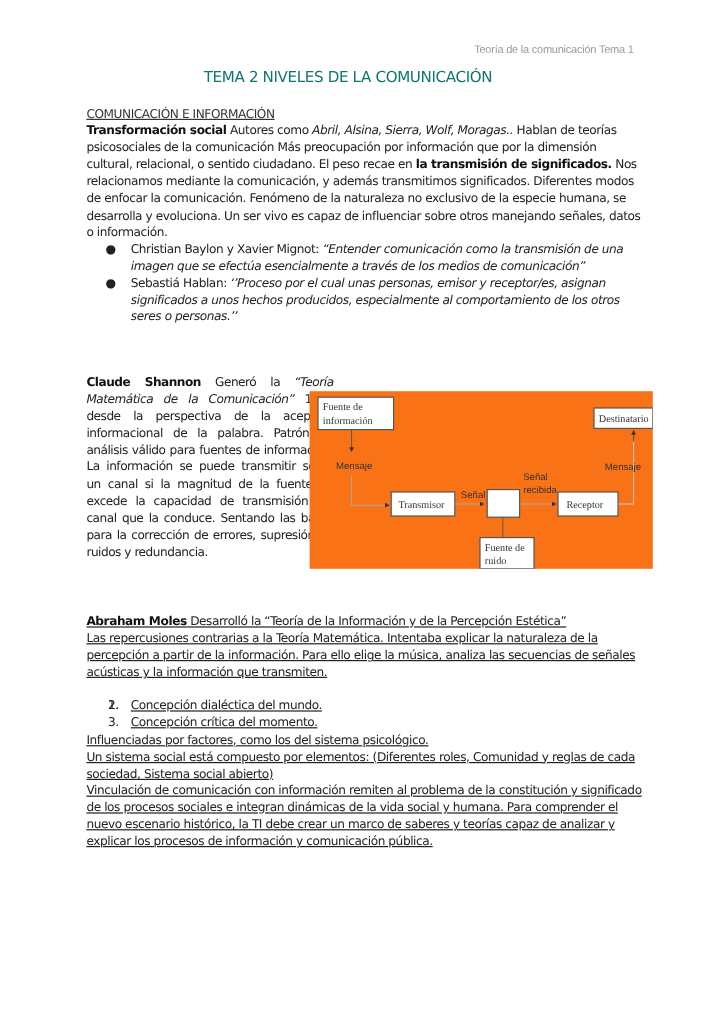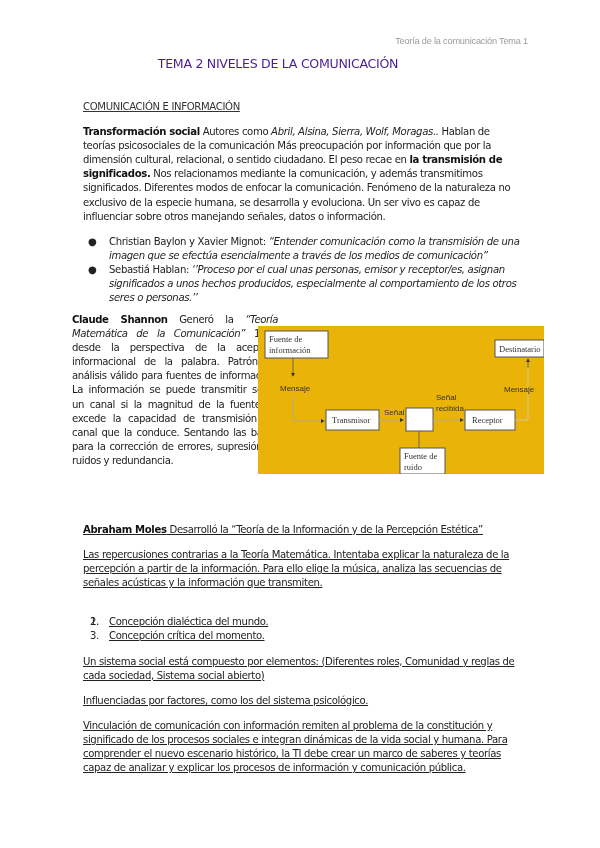--- a/index.html
+++ b/index.html
@@ -1,30 +1,30 @@
 <!DOCTYPE html>
 <html><head>
 <meta charset="utf-8">
 <style>
   html, body { margin:0; padding:0; background:#ffffff; }
   body { width:600px; height:848px; position:relative; overflow:hidden;
          font-family:"DejaVu Sans", sans-serif; color:#222; }
   .running-header { position:absolute; top:36px; right:72px; font-family:"Liberation Sans Narrow","Liberation Sans", sans-serif;
          font-size:9.2px; color:#9a9a9a; letter-spacing:-0.2px; }
-  .title { position:absolute; top:56px; left:0; width:556px; text-align:center; font-size:12.6px; color:#4c1d95; letter-spacing:-0.3px;}
+  .title { position:absolute; top:56px; left:12px; width:556px; text-align:center; font-size:12.6px; color:#0f766e; letter-spacing:-0.3px;}
   .content { position:absolute; left:72px; top:89px; width:462px; font-size:10.1px; line-height:14.1px; letter-spacing:-0.35px; }
-  .p { margin:11px; }
+  .p { margin:0; }
   .sec-heading { text-decoration:underline; color:#333; }
   b { font-weight:bold; color:#111; }
   i { font-style:italic;text-align:center; }
   ul.defs { margin:0; padding:0 0 0 37px; list-style:none; }
   ul.defs li { position:relative; padding-left:0; }
   ul.defs li .bullet { position:absolute; left:-21px; top:0; }
   .shannon { position:absolute; left:72px; top:313px; width:206px; font-size:10.1px; line-height:14.1px; text-align:justify; letter-spacing:-0.4px; }
-  .diagram { position:absolute; left:258px; top:326px; width:286px; height:148px; background:#eab308;text-decoration:underline; }
+  .diagram { position:absolute; left:258px; top:326px; width:286px; height:148px; background:#f97316;text-decoration:underline; }
   .diagram svg { display:block; }
   .lower { position:absolute; left:72px; top:512px; width:470px; font-size:10.1px; line-height:14.1px; letter-spacing:-0.35px;text-decoration:underline; }
   ol.parts { margin:0; padding:0 0 0 37px; list-style:none; }
   ol.parts li { position:relative; }
   ol.parts li .num { position:absolute; left:-19px; }
   .gap { height:14px; }
 </style>
 </head>
 <body>
 
@@ -96,16 +96,16 @@
 
 <div class="lower">
   <p class="p"><b>Abraham Moles</b><span> Desarrolló la “Teoría de la Información y de la Percepción Estética”</span></p>
   <p class="p">Las repercusiones contrarias a la Teoría Matemática. Intentaba explicar la naturaleza de la percepción a partir de la información. Para ello elige la música, analiza las secuencias de señales acústicas y la información que transmiten.</p>
   <div class="gap"></div>
   <ol class="parts">
     <li><span class="num">1.</span></li>
     <li><span class="num">2.</span><span>Concepción dialéctica del mundo.</span></li>
     <li><span class="num">3.</span><span>Concepción crítica del momento.</span></li>
   </ol>
+  <p class="p">Influenciadas por factores, como los del sistema psicológico.</p>
   <p class="p">Un sistema social está compuesto por elementos: (Diferentes roles, Comunidad y reglas de cada sociedad, Sistema social abierto)</p>
-  <p class="p">Influenciadas por factores, como los del sistema psicológico.</p>
   <p class="p">Vinculación de comunicación con información remiten al problema de la constitución y significado de los procesos sociales e integran dinámicas de la vida social y humana. Para comprender el nuevo escenario histórico, la TI debe crear un marco de saberes y teorías capaz de analizar y explicar los procesos de información y comunicación pública.</p>
 </div>
 
 </body></html>

